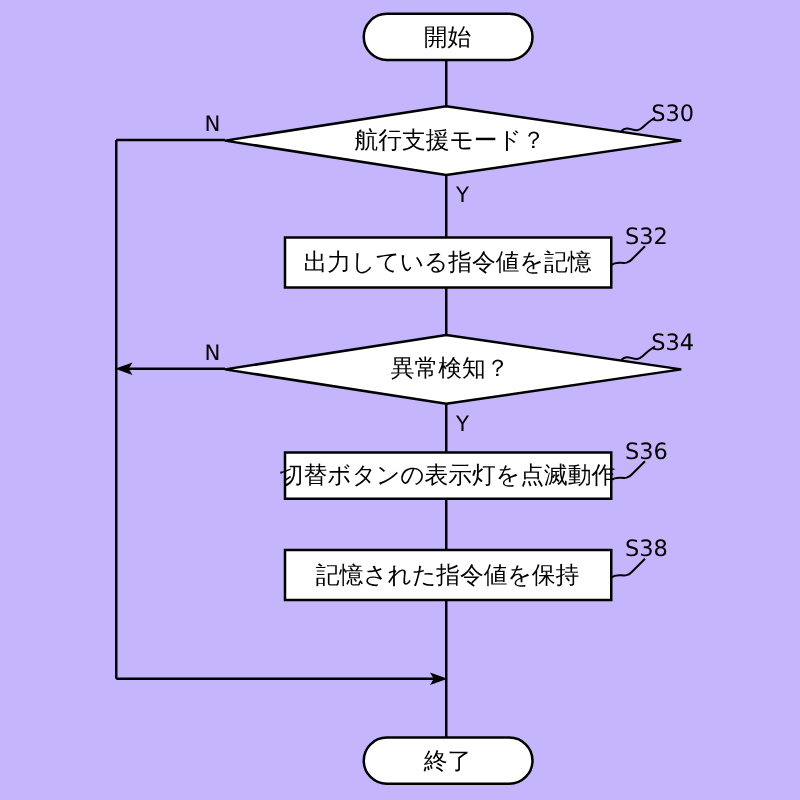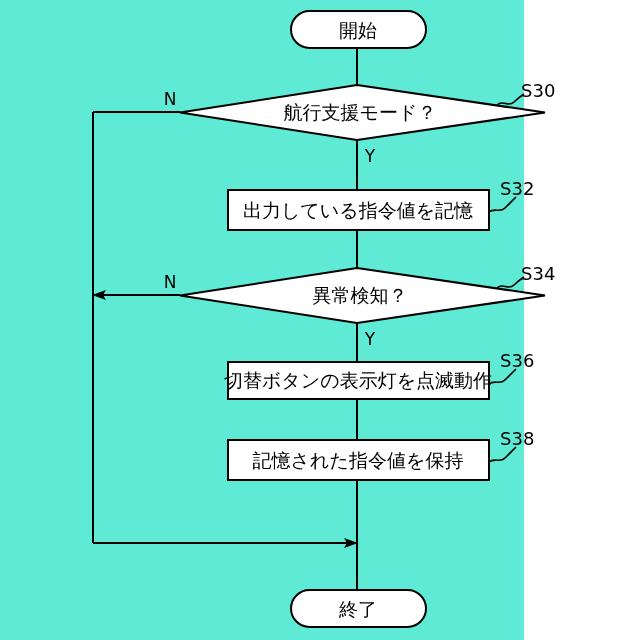--- a/index.html
+++ b/index.html
@@ -8,23 +8,23 @@
     background: #ffffff;
   }
   body {
     width: 640px;
     height: 640px;
     font-family: "DejaVu Sans", "Liberation Sans", sans-serif;
     overflow: hidden;
   }
   #flowchart-root {
     position: relative;
-    width: 524px;
+    width: 640px;
     height: 640px;
-    background: #5eead4;
+    background: #c4b5fd;
   }
   svg.diagram {
     display: block;
     width: 640px;
     height: 640px;
   }
   .shape-stroke {
     fill: #ffffff;
     stroke: #000000;
     stroke-width: 2;

